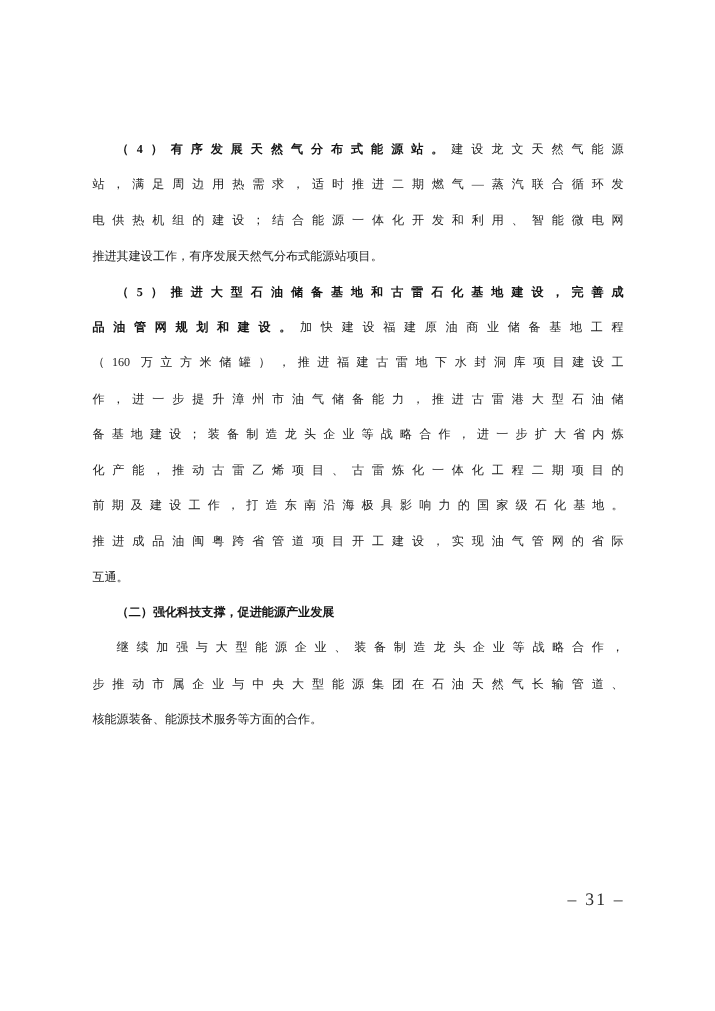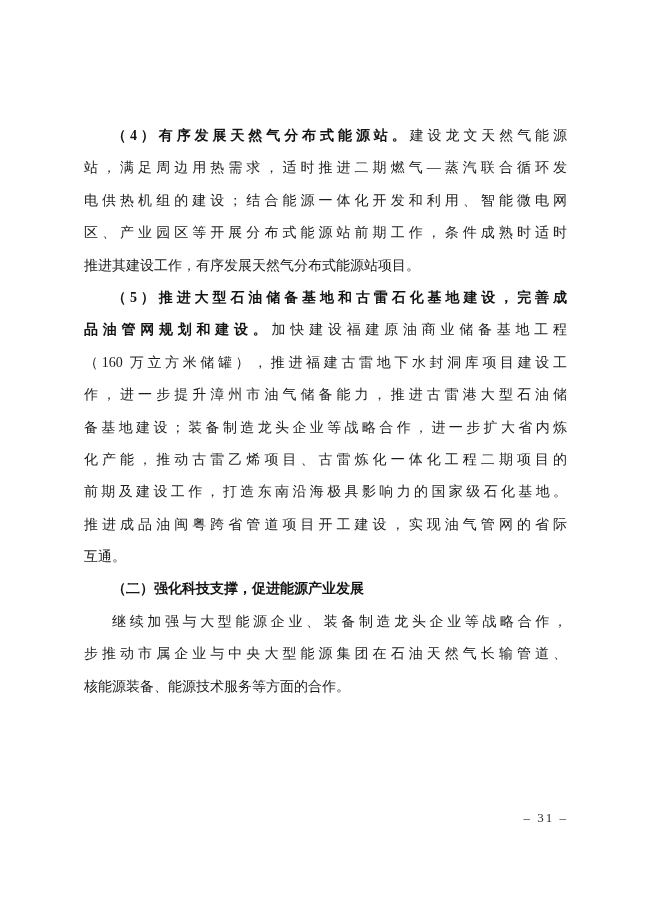--- a/index.html
+++ b/index.html
@@ -14,21 +14,21 @@
     background: #ffffff;
     overflow: hidden;
     font-family: "Liberation Serif", serif;
     color: #1c1c1c;
   }
   .content {
     position: absolute;
     left: 84px;
     top: 120px;
     width: 483px;
-    font-size: 14px;
+    font-size: 11px;
     line-height: 32.4px;
   }
   .line {
     display: block;
     white-space: nowrap;
     height: 32.4px;
   }
   .line.flush {
     text-align: justify;
     text-align-last: justify;
@@ -42,36 +42,35 @@
     text-indent: 2em;
   }
   .seg-bold {
     font-weight: bold;
     color: #141414;
   }
   .page-number {
     position: absolute;
     top: 810px;
     right: 82px;
-    font-size: 13px;
+    font-size: 16px;
     letter-spacing: 2px;
     color: #2a2a2a;
     font-family: "Liberation Serif", serif;
   }
 </style>
 </head>
 <body>
 
 <div class="page">
   <div class="content" id="doc-content">
       <div>
         <div class="line flush indent"><span class="seg-bold">（4）有序发展天然气分布式能源站。</span><span>建设龙文天然气能源</span></div>
         <div class="line flush"><span>站，满足周边用热需求，适时推进二期燃气—蒸汽联合循环发</span></div>
         <div class="line flush"><span>电供热机组的建设；结合能源一体化开发和利用、智能微电网</span></div>
-        <div class="line flush"><span>区、产业园区等开展分布式能源站前期工作，条件成熟时适时</span></div>
         <div class="line noflush"><span>推进其建设工作，有序发展天然气分布式能源站项目。</span></div>
       </div>
       <div>
         <div class="line flush indent"><span class="seg-bold">（5）推进大型石油储备基地和古雷石化基地建设，完善成</span></div>
         <div class="line flush"><span class="seg-bold">品油管网规划和建设。</span><span>加快建设福建原油商业储备基地工程</span></div>
         <div class="line flush"><span>（160 万立方米储罐），推进福建古雷地下水封洞库项目建设工</span></div>
         <div class="line flush"><span>作，进一步提升漳州市油气储备能力，推进古雷港大型石油储</span></div>
         <div class="line flush"><span>备基地建设；装备制造龙头企业等战略合作，进一步扩大省内炼</span></div>
         <div class="line flush"><span>化产能，推动古雷乙烯项目、古雷炼化一体化工程二期项目的</span></div>
         <div class="line flush"><span>前期及建设工作，打造东南沿海极具影响力的国家级石化基地。</span></div>

